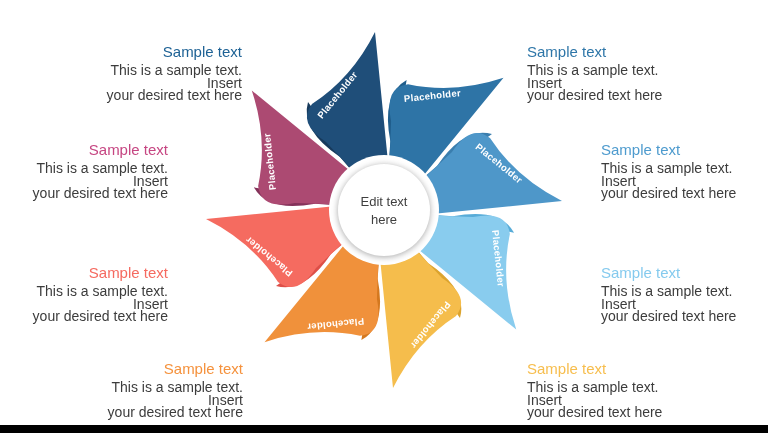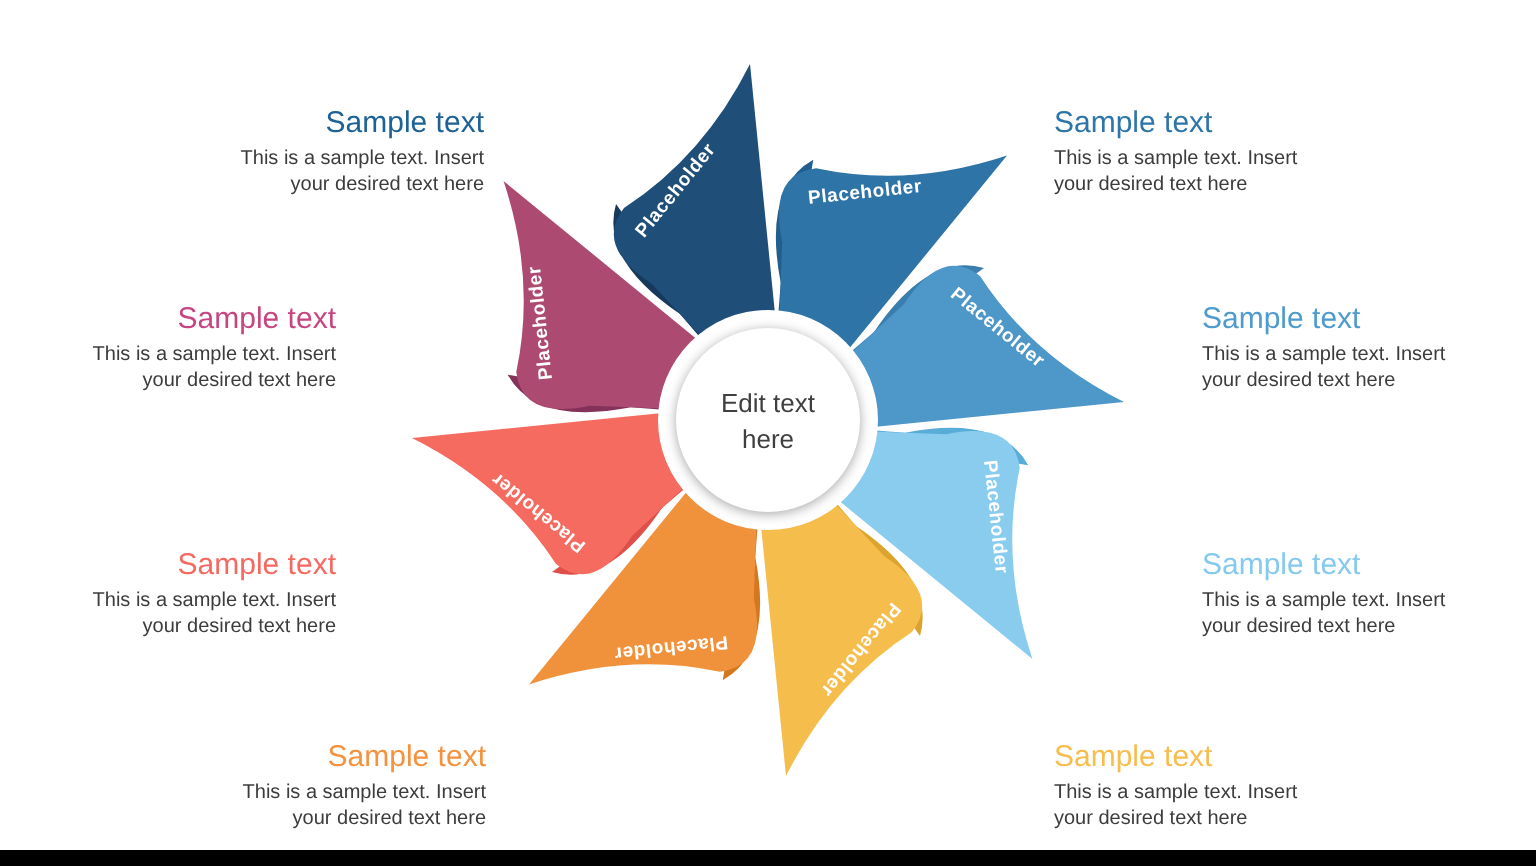--- a/index.html
+++ b/index.html
@@ -9,25 +9,25 @@
     overflow:hidden;
     background:#ffffff;
     font-family:"Liberation Sans", sans-serif;
   }
   .text-block{position:absolute;width:160px;}
   .text-block.align-right{text-align:right;}
   .text-block.align-left{text-align:left;}
   .heading{
     font-size:15px;
     line-height:18px;
-    margin:16px 0 3px 0;
+    margin:6px 0 3px 0;
     font-weight:400;
   }
   .body-line{
-    font-size:10px;
+    font-size:14px;
     line-height:12.5px;
     margin:0;
   }
   .petal-label{
     font-size:9.5px;
     font-weight:700;
     fill:#ffffff;
     letter-spacing:0.3px;
   }
   .center-text{

